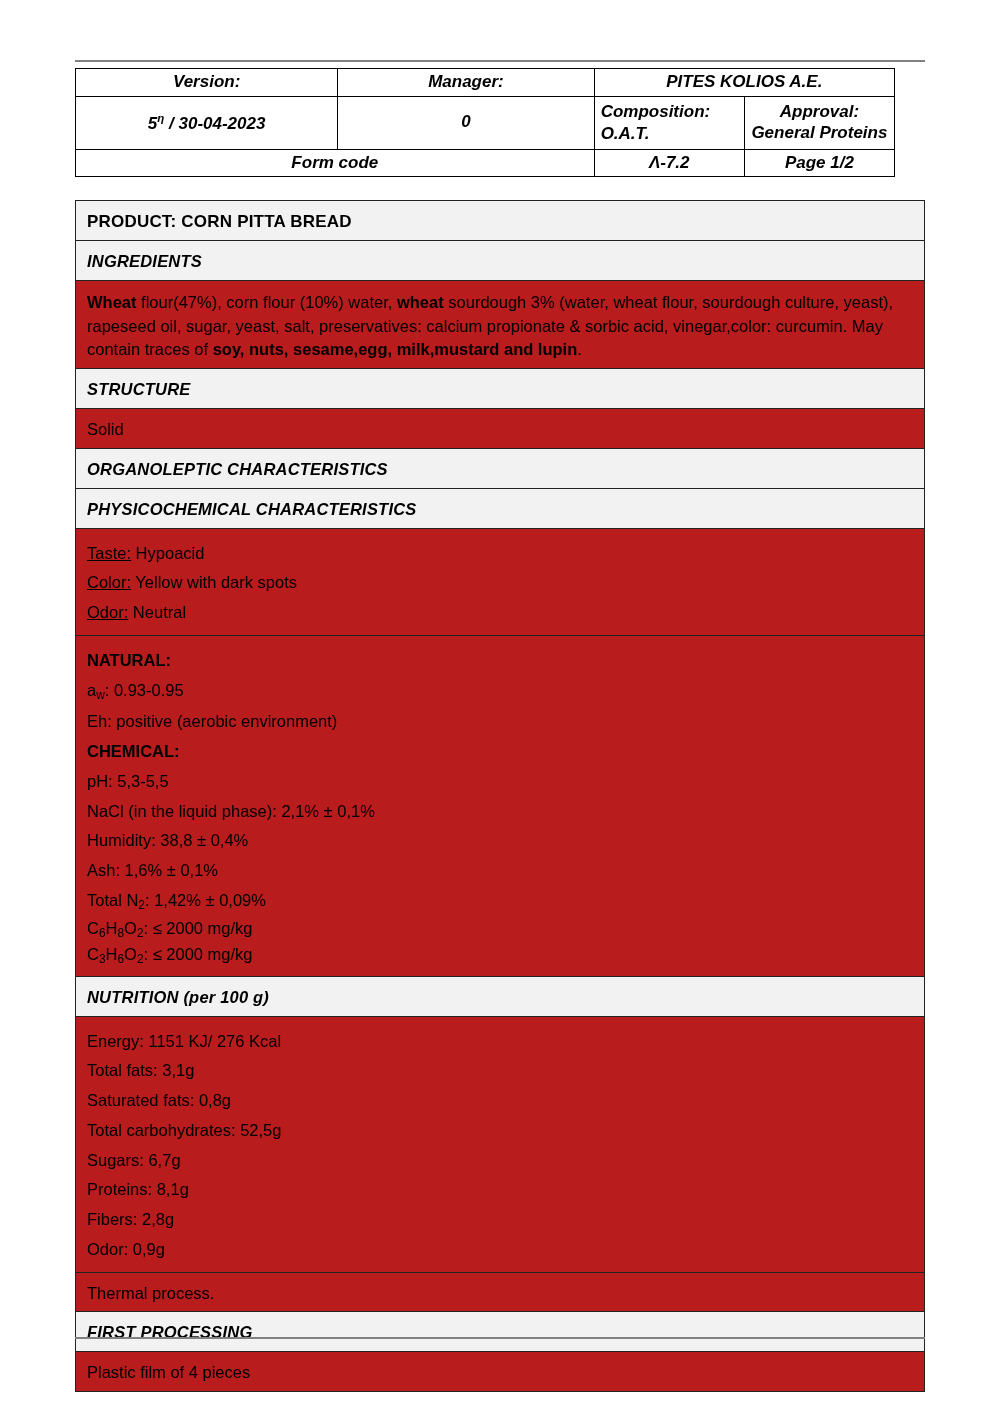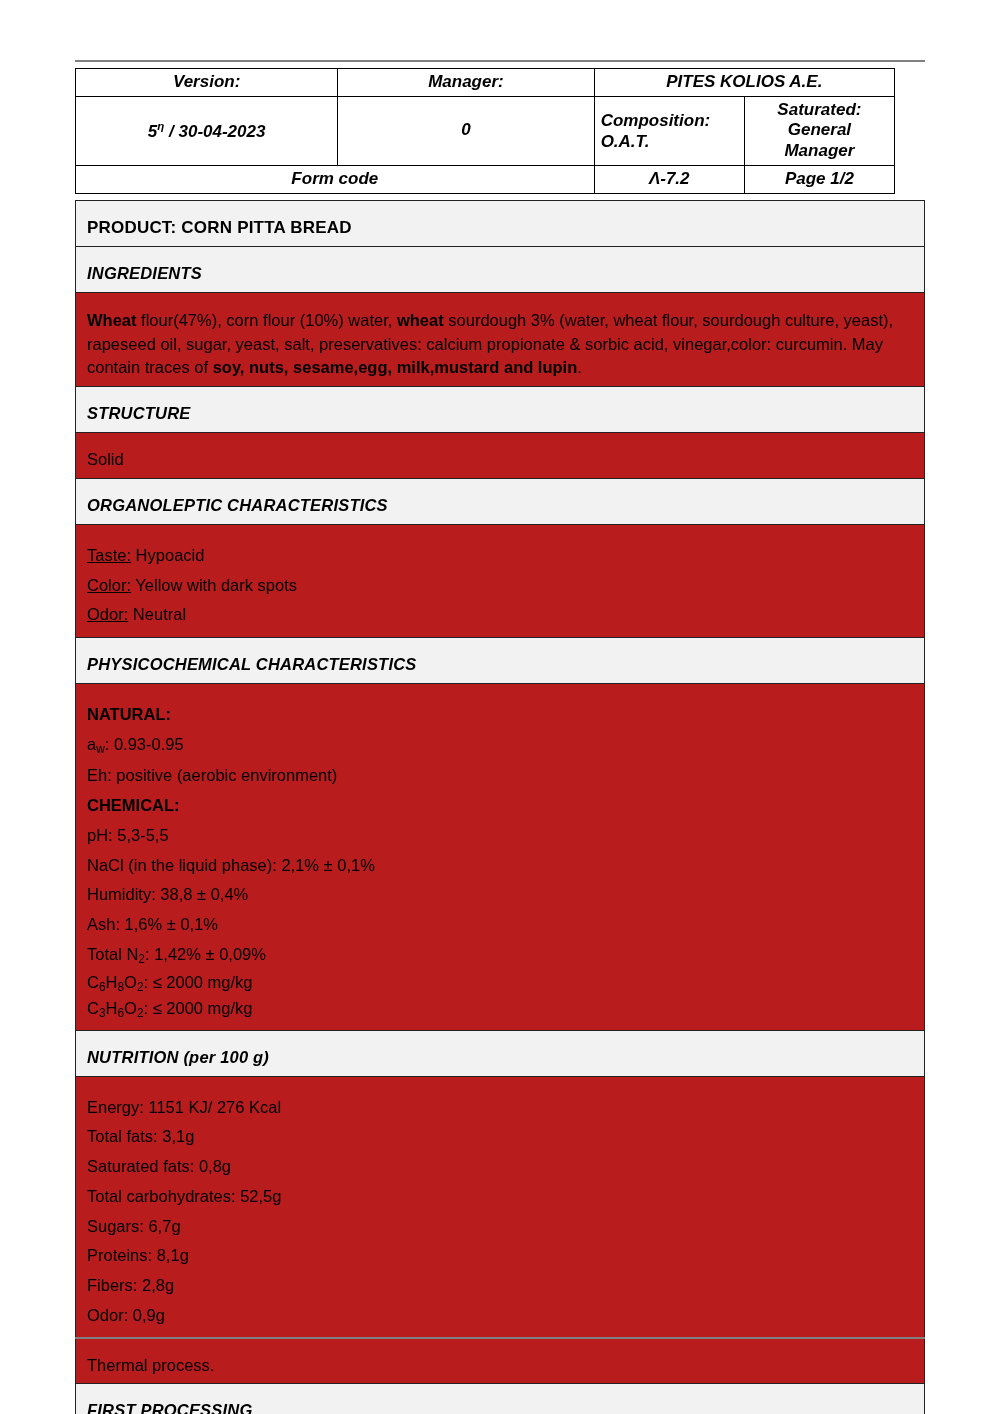--- a/index.html
+++ b/index.html
@@ -72,21 +72,21 @@
   table.spec {
     position: absolute;
     left: 75px;
     top: 200px;
     width: 850px;
     border-collapse: collapse;
     table-layout: fixed;
   }
   table.spec td {
     border: 1.7px solid #222222;
-    padding: 16px 10px 7px 11px;
+    padding: 10px 10px 7px 11px;
     font-size: 16.5px;
     line-height: 1.32;
     vertical-align: top;
   }
   td.sec-head {
     background: #f2f2f2;
     font-style: italic;
     font-weight: bold;
     font-size: 16px;
     letter-spacing: 0.2px;
@@ -132,21 +132,21 @@
       <td class="c-review">Manager:</td>
       <td class="c-comp" colspan="2" style="text-align:center;">PITES KOLIOS A.E.</td>
     </tr>
     <tr>
       <td class="c-version two-line"><span>5</span><span class="sup-eta">η</span><span> / 30-04-2023</span></td>
       <td class="c-review two-line">0</td>
       <td class="c-comp two-line" style="line-height:1.25;">
             <div>Composition:</div>
             <div>O.A.T.</div>
           </td>
-      <td class="c-appr two-line">Saturated: General Manager</td>
+      <td class="c-appr two-line">Approval: General Proteins</td>
     </tr>
     <tr>
       <td class="c-version" colspan="2" style="text-align:center;">Form code</td>
       <td class="c-comp" style="text-align:center;">Λ-7.2</td>
       <td class="c-appr">Page 1/2</td>
     </tr>
   </tbody>
     </table>
 
   <table class="spec">
@@ -171,29 +171,29 @@
       <td class="sec-head">STRUCTURE</td>
     </tr>
     <tr>
       <td class="body-cell">Solid</td>
     </tr>
 
     <tr>
       <td class="sec-head">ORGANOLEPTIC CHARACTERISTICS</td>
     </tr>
     <tr>
+      <td class="sec-head">PHYSICOCHEMICAL CHARACTERISTICS</td>
+    </tr>
+
+    <tr>
       <td class="body-cell">
         <div class="line"><span class="lbl-u">Taste:</span><span> Hypoacid</span></div>
         <div class="line"><span class="lbl-u">Color:</span><span> Yellow with dark spots</span></div>
         <div class="line"><span class="lbl-u">Odor:</span><span> Neutral</span></div>
       </td>
-    </tr>
-
-    <tr>
-      <td class="sec-head">PHYSICOCHEMICAL CHARACTERISTICS</td>
     </tr>
     <tr>
       <td class="body-cell">
         <div class="line bold">NATURAL:</div>
         <div class="line"><span>a</span><sub>w</sub><span>: 0.93-0.95</span></div>
         <div class="line">Eh: positive (aerobic environment)</div>
         <div class="line bold">CHEMICAL:</div>
         <div class="line">pH: 5,3-5,5</div>
         <div class="line">NaCl (in the liquid phase): 2,1% ± 0,1%</div>
         <div class="line">Humidity: 38,8 ± 0,4%</div>

